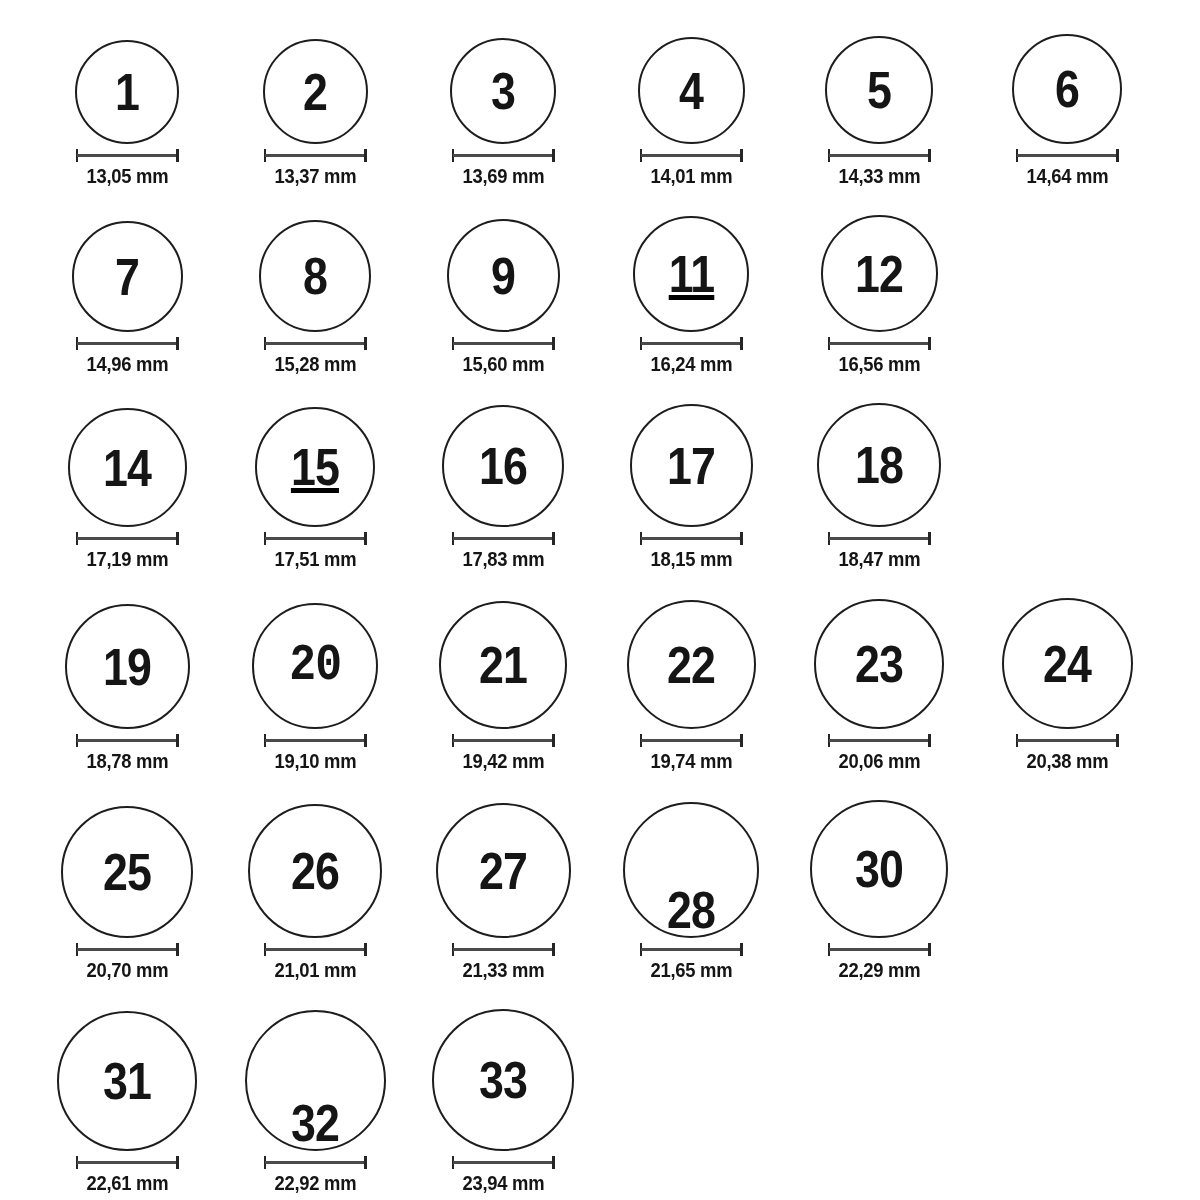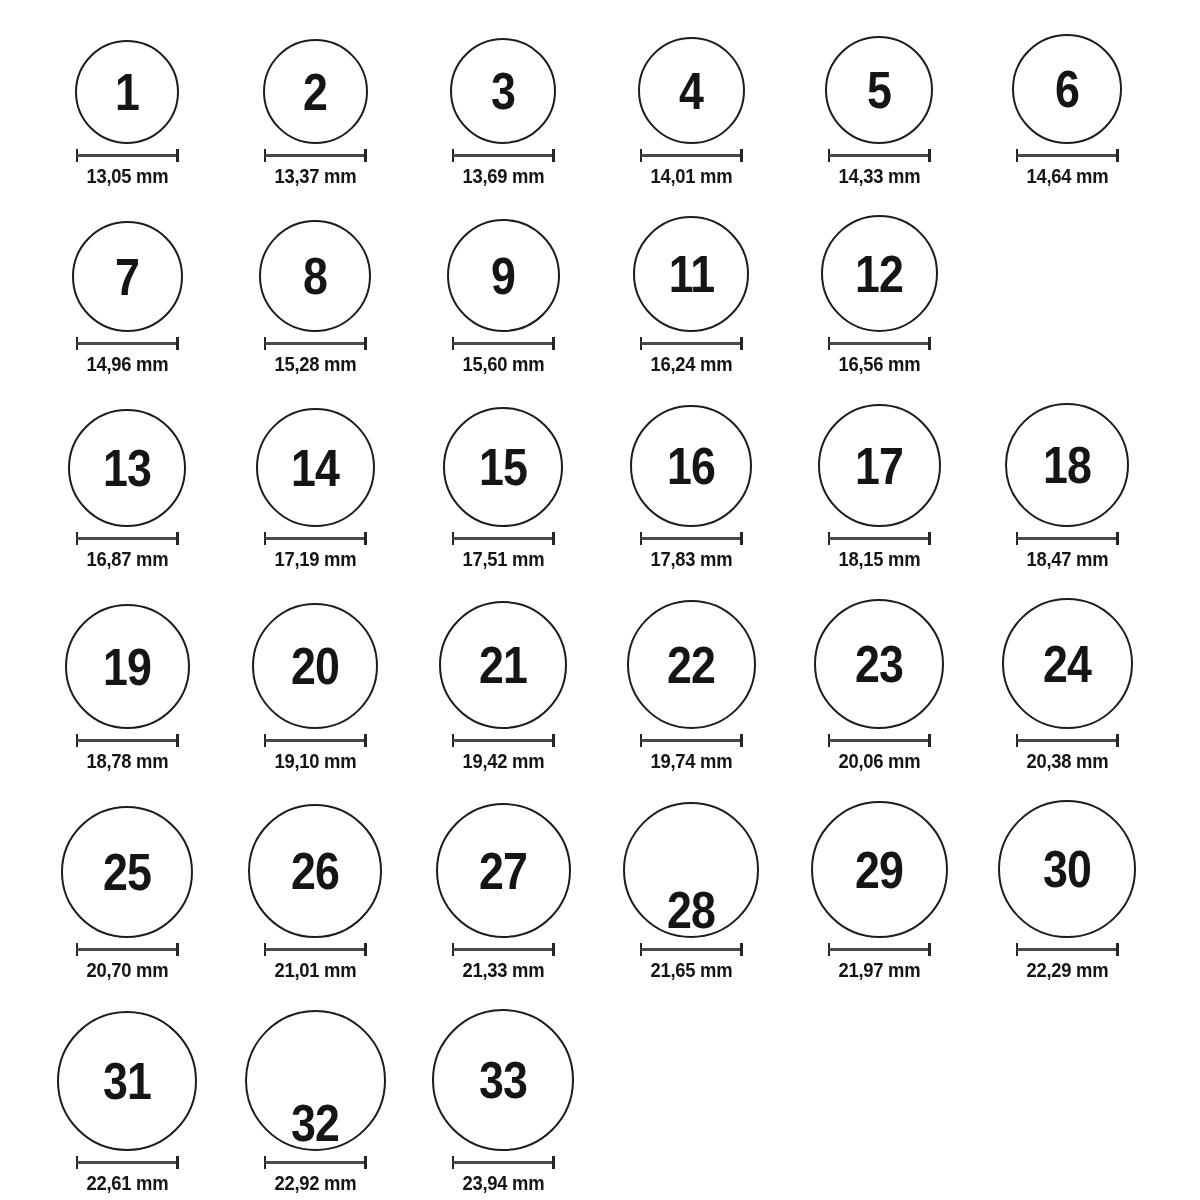--- a/index.html
+++ b/index.html
@@ -183,21 +183,21 @@
       <span class="num">9</span>
     </div>
     <div class="measure">
       <span class="tick left"></span>
       <span class="hline"></span>
       <span class="tick right"></span>
     </div>
     <div class="label">15,60 mm</div>
   </div>
         <div class="cell">
-    <div class="circle" style="width: 116px; height: 116px;">
+    <div class="circle" style="width: 116px; height: 116px; text-decoration: underline;">
       <span class="num">11</span>
     </div>
     <div class="measure">
       <span class="tick left"></span>
       <span class="hline"></span>
       <span class="tick right"></span>
     </div>
     <div class="label">16,24 mm</div>
   </div>
         <div class="cell">
@@ -207,43 +207,32 @@
     <div class="measure">
       <span class="tick left"></span>
       <span class="hline"></span>
       <span class="tick right"></span>
     </div>
     <div class="label">16,56 mm</div>
   </div>
       </div>
       <div class="row">
         <div class="cell">
-    <div class="circle" style="width: 118px; height: 118px;">
-      <span class="num">13</span>
-    </div>
-    <div class="measure">
-      <span class="tick left"></span>
-      <span class="hline"></span>
-      <span class="tick right"></span>
-    </div>
-    <div class="label">16,87 mm</div>
-  </div>
-        <div class="cell">
     <div class="circle" style="width: 119px; height: 119px;">
       <span class="num">14</span>
     </div>
     <div class="measure">
       <span class="tick left"></span>
       <span class="hline"></span>
       <span class="tick right"></span>
     </div>
     <div class="label">17,19 mm</div>
   </div>
         <div class="cell">
-    <div class="circle" style="width: 120px; height: 120px;">
+    <div class="circle" style="width: 120px; height: 120px; text-decoration: underline;">
       <span class="num">15</span>
     </div>
     <div class="measure">
       <span class="tick left"></span>
       <span class="hline"></span>
       <span class="tick right"></span>
     </div>
     <div class="label">17,51 mm</div>
   </div>
         <div class="cell">
@@ -286,21 +275,21 @@
       <span class="num">19</span>
     </div>
     <div class="measure">
       <span class="tick left"></span>
       <span class="hline"></span>
       <span class="tick right"></span>
     </div>
     <div class="label">18,78 mm</div>
   </div>
         <div class="cell">
-    <div class="circle" style="width: 126px; height: 126px;">
+    <div class="circle" style="width: 126px; height: 126px; font-family: Liberation Mono, monospace;">
       <span class="num">20</span>
     </div>
     <div class="measure">
       <span class="tick left"></span>
       <span class="hline"></span>
       <span class="tick right"></span>
     </div>
     <div class="label">19,10 mm</div>
   </div>
         <div class="cell">
@@ -385,31 +374,20 @@
         <div class="cell">
     <div class="circle" style="width: 136px; height: 136px; align-items: flex-end;">
       <span class="num">28</span>
     </div>
     <div class="measure">
       <span class="tick left"></span>
       <span class="hline"></span>
       <span class="tick right"></span>
     </div>
     <div class="label">21,65 mm</div>
-  </div>
-        <div class="cell">
-    <div class="circle" style="width: 137px; height: 137px;">
-      <span class="num">29</span>
-    </div>
-    <div class="measure">
-      <span class="tick left"></span>
-      <span class="hline"></span>
-      <span class="tick right"></span>
-    </div>
-    <div class="label">21,97 mm</div>
   </div>
         <div class="cell">
     <div class="circle" style="width: 138px; height: 138px;">
       <span class="num">30</span>
     </div>
     <div class="measure">
       <span class="tick left"></span>
       <span class="hline"></span>
       <span class="tick right"></span>
     </div>

